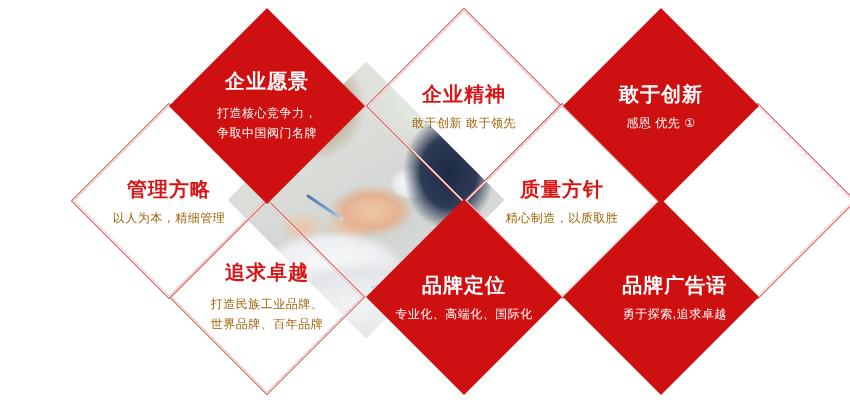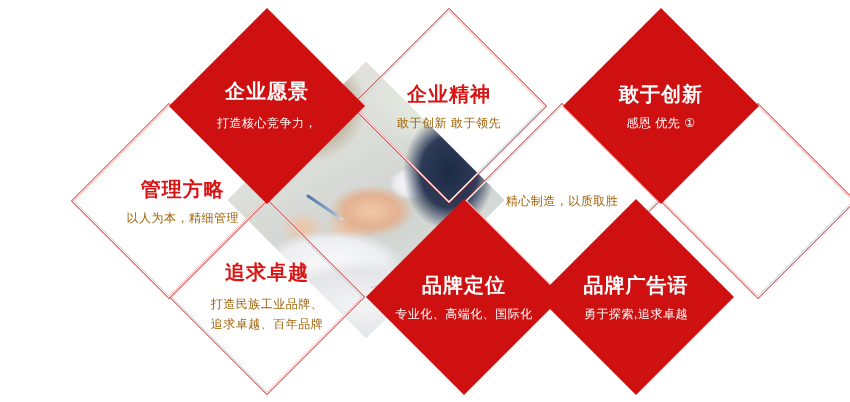--- a/index.html
+++ b/index.html
@@ -133,79 +133,81 @@
       <div class="photo-pen"></div>
     </div>
   </div>
 
   <div class="dia fill z-top" style="left:148px;top:8px;width:196px;height:196px;">
     <div class="shape"></div>
     <div class="inner">
       <div class="title">企业愿景</div>
       <div class="sub two-line">
         <div>打造核心竞争力，</div>
+        <div>争取中国阀门名牌</div>
       </div>
     </div>
   </div>
 
-  <div class="dia outline z-low" style="left:330px;top:8px;width:196px;height:196px;">
+  <div class="dia outline z-low" style="left:345px;top:8px;width:196px;height:196px;">
     <div class="shape"></div>
     <div class="inner">
       <div class="title">企业精神</div>
       <div class="sub">敢于创新 敢于领先</div>
     </div>
   </div>
 
   <div class="dia fill z-top" style="left:542px;top:8px;width:196px;height:196px;">
     <div class="shape"></div>
     <div class="inner">
       <div class="title">敢于创新</div>
       <div class="sub">感恩 优先 ①</div>
     </div>
   </div>
 
-  <div class="dia outline z-mid" style="left:50px;top:103px;width:196px;height:196px;align-items:flex-end;">
+  <div class="dia outline z-mid" style="left:50px;top:103px;width:196px;height:196px;">
     <div class="shape"></div>
     <div class="inner">
       <div class="title">管理方略</div>
       <div class="sub">以人为本，精细管理</div>
     </div>
   </div>
 
   <div class="dia outline z-mid" style="left:443px;top:103px;width:196px;height:196px;">
     <div class="shape"></div>
     <div class="inner">
+      <div class="title">质量方针</div>
       <div class="sub">精心制造，以质取胜</div>
     </div>
   </div>
 
   <div class="dia outline z-mid" style="left:639px;top:103px;width:196px;height:196px;">
     <div class="shape"></div>
   </div>
 
   <div class="dia outline z-low" style="left:148px;top:199px;width:196px;height:196px;">
     <div class="shape"></div>
     <div class="inner">
       <div class="title">追求卓越</div>
       <div class="sub two-line">
         <div>打造民族工业品牌、</div>
-        <div>追求卓越、百年品牌</div>
+        <div>世界品牌、百年品牌</div>
       </div>
     </div>
   </div>
 
   <div class="dia fill z-top" style="left:345px;top:199px;width:196px;height:196px;">
     <div class="shape"></div>
     <div class="inner">
       <div class="title">品牌定位</div>
       <div class="sub">专业化、高端化、国际化</div>
     </div>
   </div>
 
-  <div class="dia fill z-top" style="left:517px;top:199px;width:196px;height:196px;">
+  <div class="dia fill z-top" style="left:542px;top:199px;width:196px;height:196px;align-items:flex-end;">
     <div class="shape"></div>
     <div class="inner">
       <div class="title">品牌广告语</div>
       <div class="sub">勇于探索,追求卓越</div>
     </div>
   </div>
 
 </div>
 
 </body></html>

